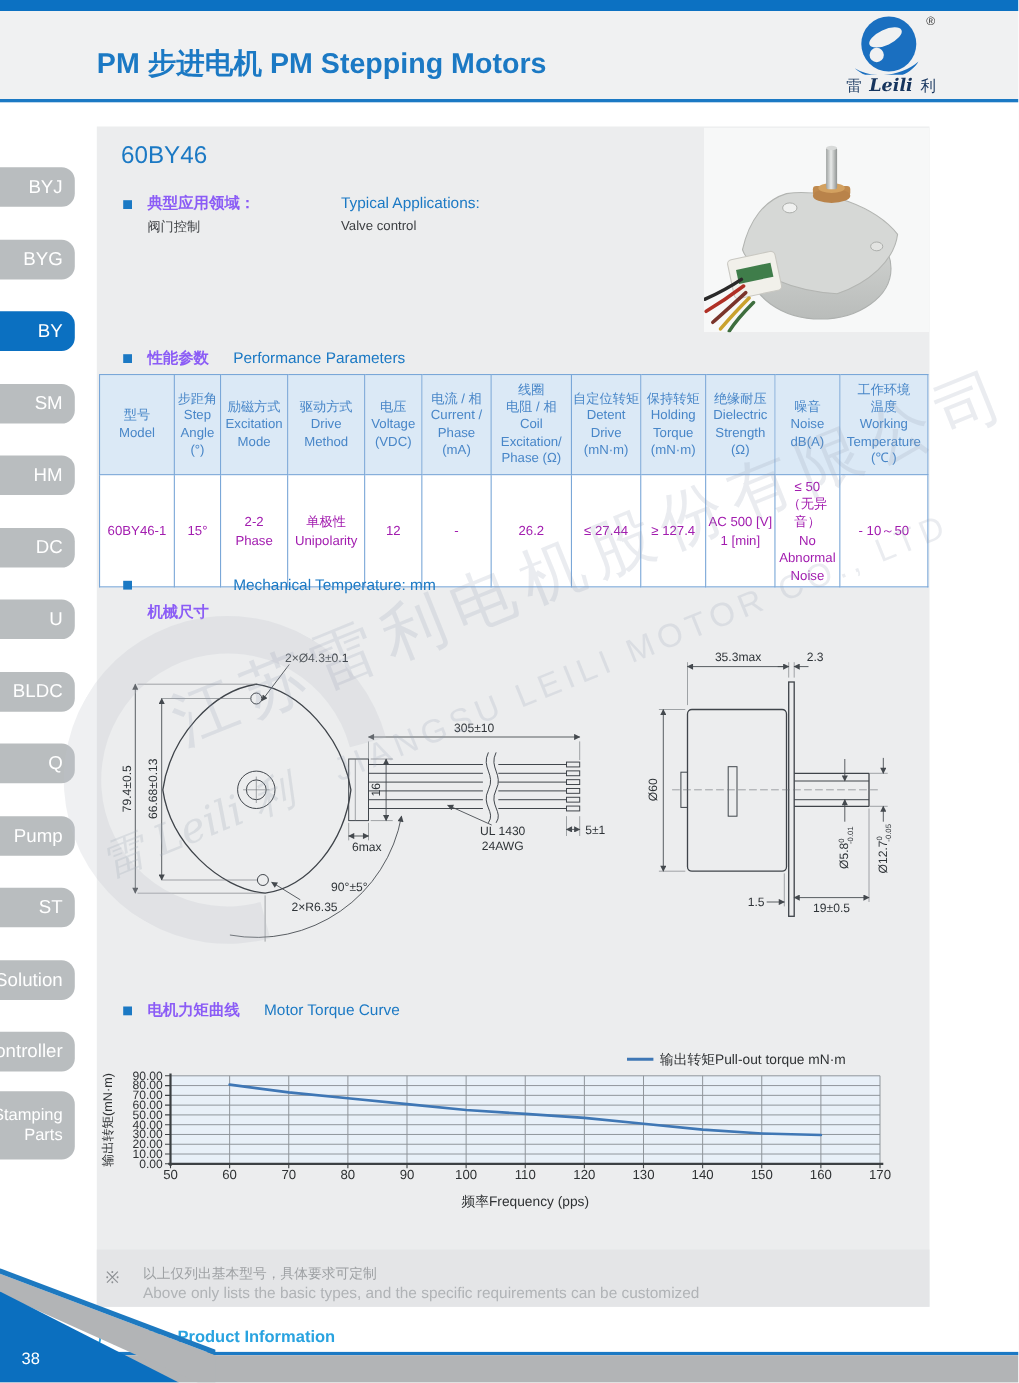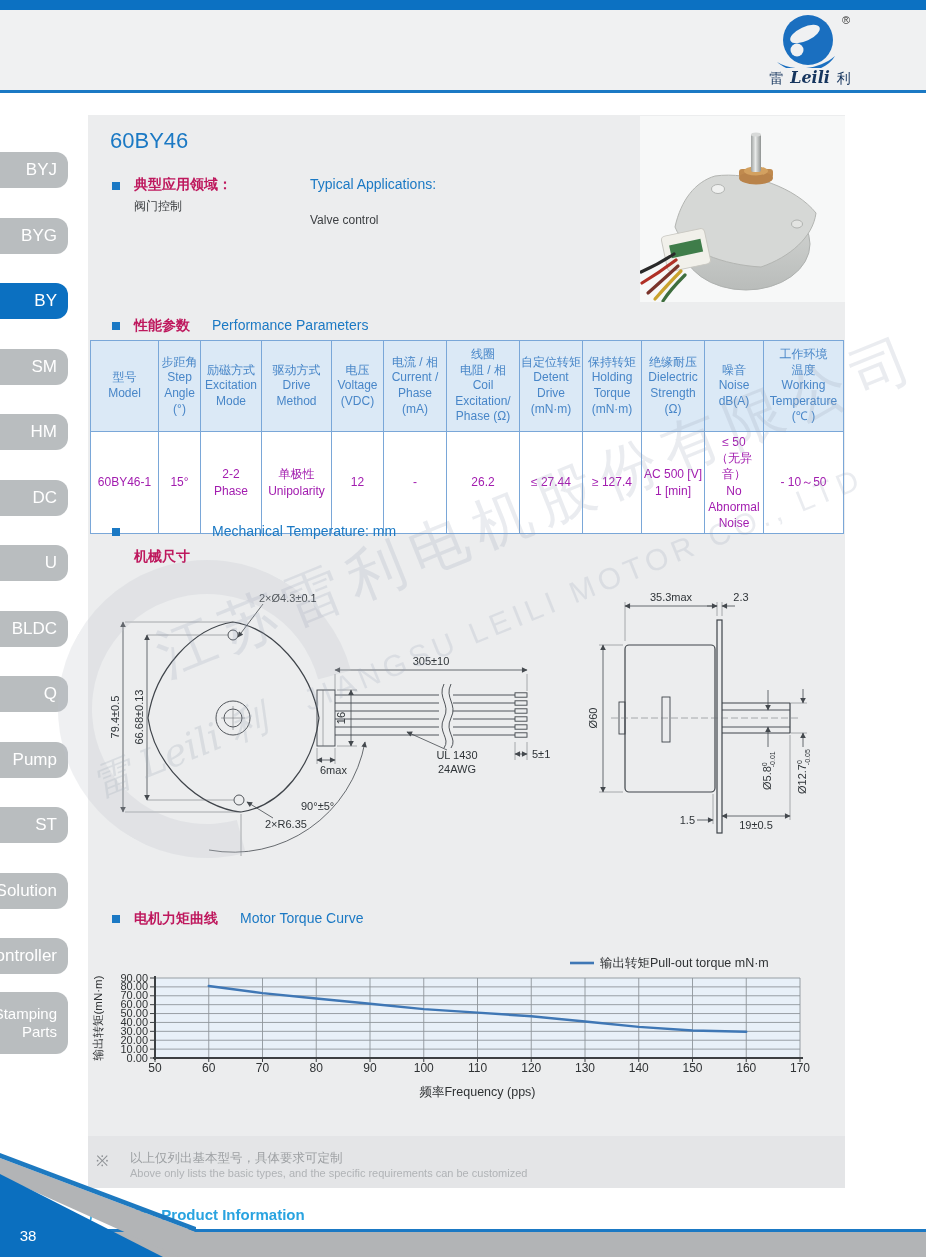--- a/index.html
+++ b/index.html
@@ -20,21 +20,21 @@
   .side-item{width:68px;height:36px;margin-bottom:29.5px;background:#b9bdbf;color:#fff;
              border-radius:0 12px 12px 0;font-size:17px;display:flex;align-items:center;
              justify-content:flex-end;padding-right:11px;box-sizing:border-box;white-space:pre-line;
              text-align:right;line-height:1.15;cursor:pointer;}
   .side-item.active{background:#0b70c1;}
   .side-item.tall{height:62px;font-size:15px;margin-top:-12px;}
   
   .panel{position:absolute;left:88px;top:115px;width:757px;height:1073px;background:#ecedee;}
   .model-title{position:absolute;left:110px;top:128px;font-size:22px;font-weight:500;color:#1b79c4;}
   .bullet{position:absolute;width:8px;height:8px;background:#1b79c4;}
-  .h-zh{position:absolute;font-size:14px;font-weight:600;color:#be185d;}
+  .h-zh{position:absolute;font-size:14px;font-weight:600;color:#8b5cf6;}
   .h-en{position:absolute;font-size:14px;font-weight:500;color:#1b79c4;}
   .v-zh,.v-en{position:absolute;font-size:12px;color:#3c3f42;}
   
   .perf-table{position:absolute;left:90px;top:340px;width:753px;border-collapse:collapse;table-layout:fixed;
               background:#fff;}
   .perf-table th,.perf-table td{border:1px solid #7aa7d8;text-align:center;vertical-align:middle;
               white-space:pre-line;padding:2px 1px;overflow:hidden;}
   .perf-table th{background:#dbe9f6;color:#4886c8;font-size:12px;font-weight:500;height:86px;line-height:1.3;}
   .perf-table td{color:#a21caf;font-size:12px;height:82px;line-height:1.35;}
   
@@ -46,21 +46,21 @@
   .ext{stroke:#6b7075;stroke-width:0.55;fill:none;}
   
   .chart{position:absolute;left:88px;top:950px;}
   .chart text{font-family:"Liberation Sans",sans-serif;fill:#2f3234;}
   
   .photo{position:absolute;left:640px;top:116px;}
   
   .footnote-strip{position:absolute;left:88px;top:1136px;width:757px;height:52px;background:#e4e5e7;}
   .fn-mark{position:absolute;left:96px;top:1150px;font-size:15px;color:#8d9094;}
   .fn-zh{position:absolute;left:130px;top:1150px;font-size:12.5px;color:#9da0a3;}
-  .fn-en{position:absolute;left:130px;top:1167px;font-size:11px;color:#b0b3b6;}
+  .fn-en{position:absolute;left:130px;top:1167px;font-size:14px;color:#b0b3b6;}
   .product-info{position:absolute;left:88px;top:1206px;font-size:15px;font-weight:600;color:#29a3e0;}
   .footer-blueline{position:absolute;left:0;top:1229px;width:926px;height:3px;background:#1b79c4;}
   .footer-graybar{position:absolute;left:0;top:1232px;width:926px;height:25px;background:#b2b4b6;}
   .corner{position:absolute;left:0;top:1140px;width:230px;height:117px;}
   .corner div{position:absolute;left:0;top:0;width:230px;height:117px;}
   .corner-band{background:#b2b4b6;clip-path:polygon(0 18px,196px 92px,196px 117px,180px 117px,0 36px);}
   .corner-edge{background:#1d79c0;clip-path:polygon(0 13px,196px 87px,196px 92px,0 18px);}
   .corner-tri{background:#0b6fbf;clip-path:polygon(0 34px,163px 117px,0 117px);}
   .page-num{position:absolute;left:12px;top:1227px;width:32px;text-align:center;color:#fff;font-size:15px;}
   
@@ -75,20 +75,21 @@
          border-radius:50%;border-right-color:transparent;transform:rotate(30deg);}
   .z2{z-index:2;}
 </style>
 </head>
 <body>
 
 <div class="page">
 
   <div class="topbar"></div>
   <div class="header"></div>
+  <div class="page-title">PM 步进电机 PM Stepping Motors</div>
   <div class="header-line"></div>
 
   <div class="logo">
     <svg width="130" height="56" viewBox="0 0 130 56">
       <circle cx="63" cy="28" r="25" fill="#1a6fc0"></circle>
       <ellipse cx="60" cy="22" rx="16" ry="7" fill="#f0f1f2" transform="rotate(-25 60 22)"></ellipse>
       <circle cx="52" cy="38" r="6.5" fill="#f0f1f2"></circle>
       <path d="M32,50 C48,60 74,58 90,44 C80,61 50,66 32,50 Z" fill="#1a6fc0"></path>
     </svg>
     <span class="reg">®</span>
@@ -123,21 +124,21 @@
   <div class="wm wm-zh">江苏雷利电机股份有限公司</div>
   <div class="wm wm-en">JIANGSU LEILI MOTOR CO., LTD</div>
   <div class="wm wm-script">雷 Leili 利</div>
 
   <div class="model-title z2 abs" style="left: 110px; top: 128px;">60BY46</div>
 
   <div class="bullet z2" style="left:112px;top:182px;"></div>
   <div class="h-zh z2" style="left:134px;top:176px;">典型应用领域：</div>
   <div class="h-en z2" style="left:310px;top:176px;">Typical Applications:</div>
   <div class="v-zh z2" style="left:134px;top:198px;">阀门控制</div>
-  <div class="v-en z2" style="left:310px;top:213px;">Valve control</div>
+  <div class="v-en z2" style="left:310px;top:198px;">Valve control</div>
 
   <svg class="photo z2" width="205" height="186" viewBox="0 0 205 186">
     <rect x="0" y="0" width="205" height="186" fill="#f7f8f8"></rect>
     <defs>
       <linearGradient id="shaftg" x1="0" y1="0" x2="1" y2="0">
         <stop offset="0" stop-color="#9ea2a1"></stop>
           <stop offset="0.45" stop-color="#e8eae9"></stop>
           <stop offset="1" stop-color="#8f9392"></stop>
       </linearGradient>
       <linearGradient id="bodyg" x1="0" y1="0" x2="0" y2="1">

